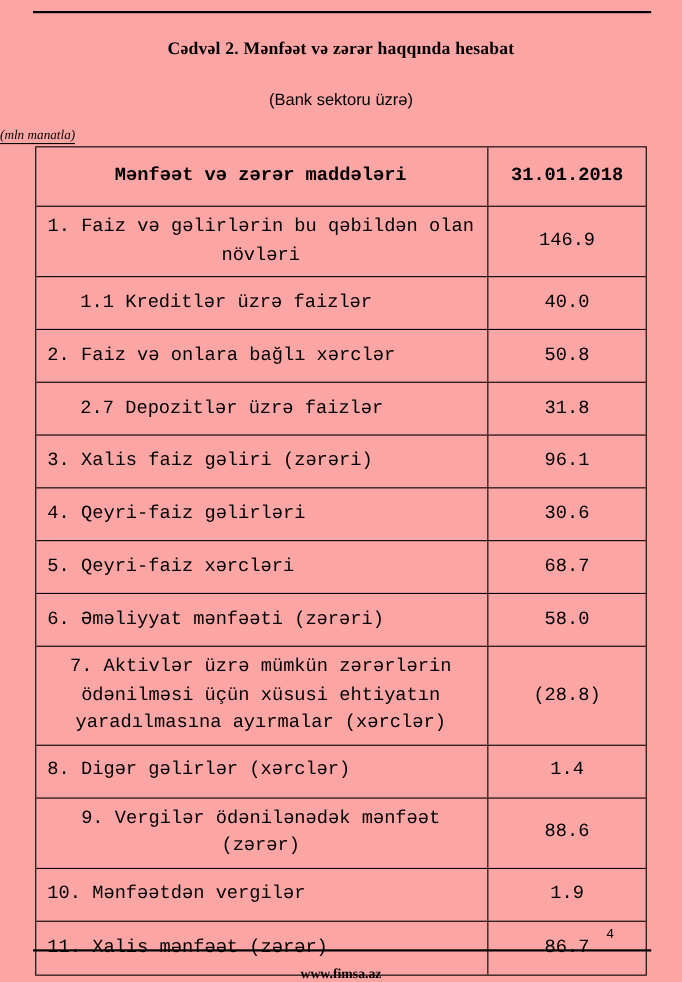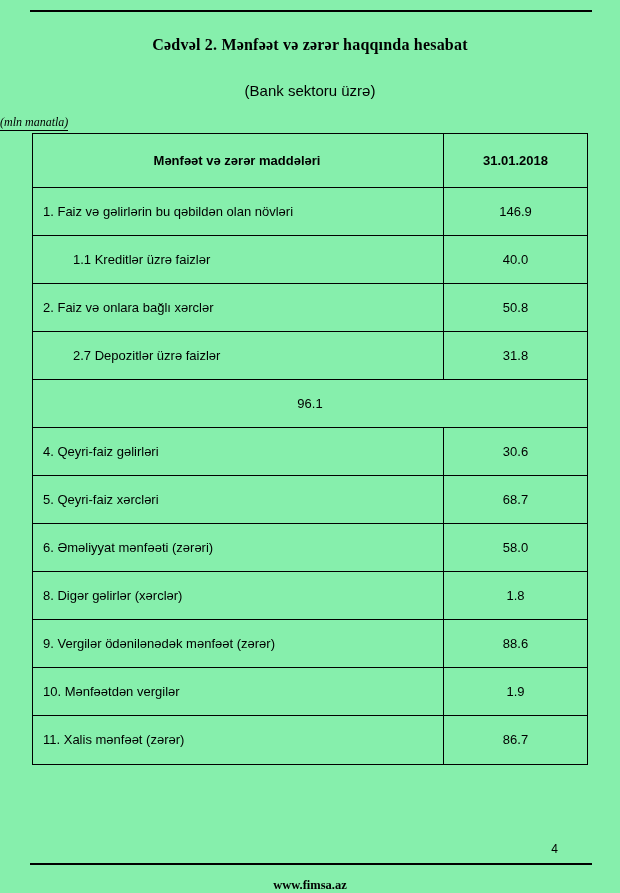--- a/index.html
+++ b/index.html
@@ -1,19 +1,19 @@
 <!DOCTYPE html>
 <html><head>
 <meta charset="utf-8">
 <style>
   * { margin: 0; padding: 0; box-sizing: border-box; }
   html, body { background: #ffffff; }
   .page {
     width: 620px; height: 893px;
-    background: #86efac;
+    background: #fca5a5;
     color: #000000;
     font-family: "Liberation Sans", sans-serif;
     position: relative;
     overflow: hidden;
   }
   .top-rule {
     position: absolute; left: 30px; right: 28px; top: 10px;
     height: 2px; background: #000;
   }
   .title {
@@ -42,26 +42,26 @@
     margin: 3px 32px 0 32px;
     border: 1.5px solid #000;
   }
   .trow {
     display: flex;
     border-bottom: 1px solid #000;
     min-height: 48px;
   }
   .trow:last-child { border-bottom: none; }
   .trow.header { min-height: 54px; font-weight: bold; font-size: 13.5px; }
-  .cell { display: flex; align-items: center; font-size: 13px; line-height: 1.5; }
+  .cell { display: flex; align-items: center; font-size: 17px; line-height: 1.5; font-family: Liberation Mono, monospace; }
   .cell.label {
     width: 411px;
     border-right: 1px solid #000;
     padding: 6px 12px 6px 10px;
-    text-align: left;
+    text-align: center;
   }
   .cell.value {
     flex: 1;
     justify-content: center;
     text-align: center;
     padding: 6px 4px;
   }
   .trow.header .cell.label { justify-content: center; text-align: center; }
   .cell.label.indent { padding-left: 40px; }
   .trow.tall { min-height: 64px; }
@@ -117,42 +117,47 @@
       <div class="cell label">2. Faiz və onlara bağlı xərclər</div>
       <div class="cell value">50.8</div>
     </div>
 
     <div class="trow">
       <div class="cell label indent">2.7 Depozitlər üzrə faizlər</div>
       <div class="cell value">31.8</div>
     </div>
 
     <div class="trow">
+      <div class="cell label">3. Xalis faiz gəliri (zərəri)</div>
       <div class="cell value">96.1</div>
     </div>
 
     <div class="trow">
       <div class="cell label">4. Qeyri-faiz gəlirləri</div>
       <div class="cell value">30.6</div>
     </div>
 
     <div class="trow">
       <div class="cell label">5. Qeyri-faiz xərcləri</div>
       <div class="cell value">68.7</div>
     </div>
 
     <div class="trow">
       <div class="cell label">6. Əməliyyat mənfəəti (zərəri)</div>
       <div class="cell value">58.0</div>
     </div>
 
+    <div class="trow tall">
+      <div class="cell label">7.  Aktivlər üzrə mümkün zərərlərin ödənilməsi üçün xüsusi ehtiyatın yaradılmasına ayırmalar (xərclər)</div>
+      <div class="cell value">(28.8)</div>
+    </div>
 
     <div class="trow">
       <div class="cell label">8. Digər gəlirlər (xərclər)</div>
-      <div class="cell value">1.8</div>
+      <div class="cell value">1.4</div>
     </div>
 
     <div class="trow">
       <div class="cell label">9. Vergilər ödənilənədək mənfəət (zərər)</div>
       <div class="cell value">88.6</div>
     </div>
 
     <div class="trow">
       <div class="cell label">10. Mənfəətdən vergilər</div>
       <div class="cell value">1.9</div>

